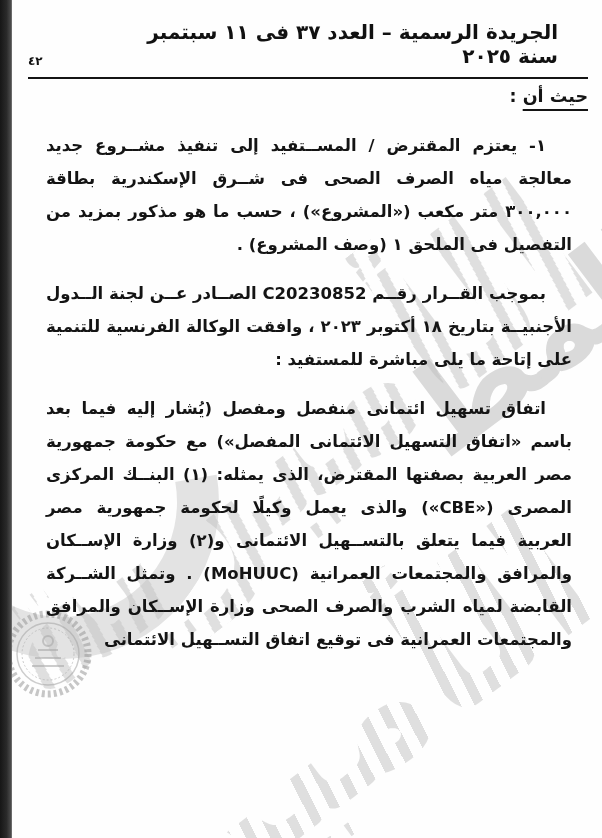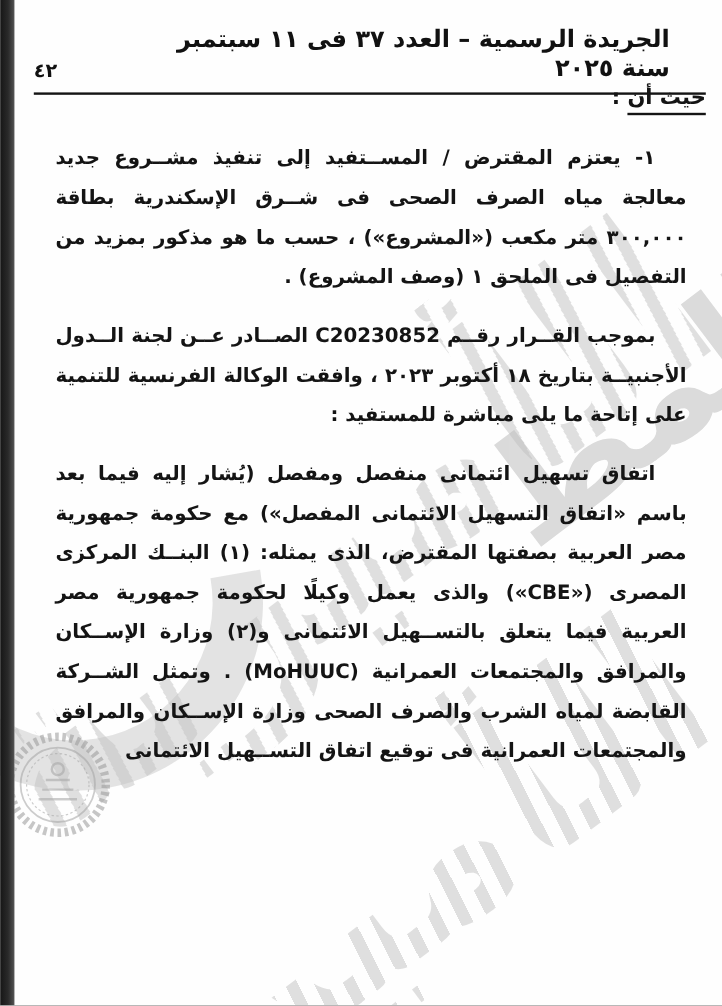--- a/index.html
+++ b/index.html
@@ -42,28 +42,28 @@
   .wm-seal{top:608px;left:2px;opacity:.55;}
   
   .header{
     position:absolute;top:20px;right:14px;left:28px;z-index:4;
     display:flex;align-items:flex-end;
     border-bottom:2px solid #141414;
     padding-bottom:9px;
     font-weight:bold;color:#111;
   }
   .header-title{font-size:20px;padding-right:30px;}
-  .page-number{font-size:16px;margin-right:58px;}
+  .page-number{font-size:12px;margin-right:58px;}
   
   .content{
     position:absolute;top:64px;right:14px;left:30px;z-index:4;
     color:#141414;font-weight:bold;
     font-size:16.5px;line-height:33px;
   }
-  .heading{font-size:17.5px;margin:2px 0 1px 0;}
+  .heading{font-size:17.5px;margin:16px 0 1px 0;}
   .heading .underlined{
     text-decoration:underline;
     text-underline-offset:7px;
     text-decoration-thickness:2px;
   }
   .para{
     margin:16px;
     text-align:justify;
     text-align-last:right;
     text-indent:26px;

